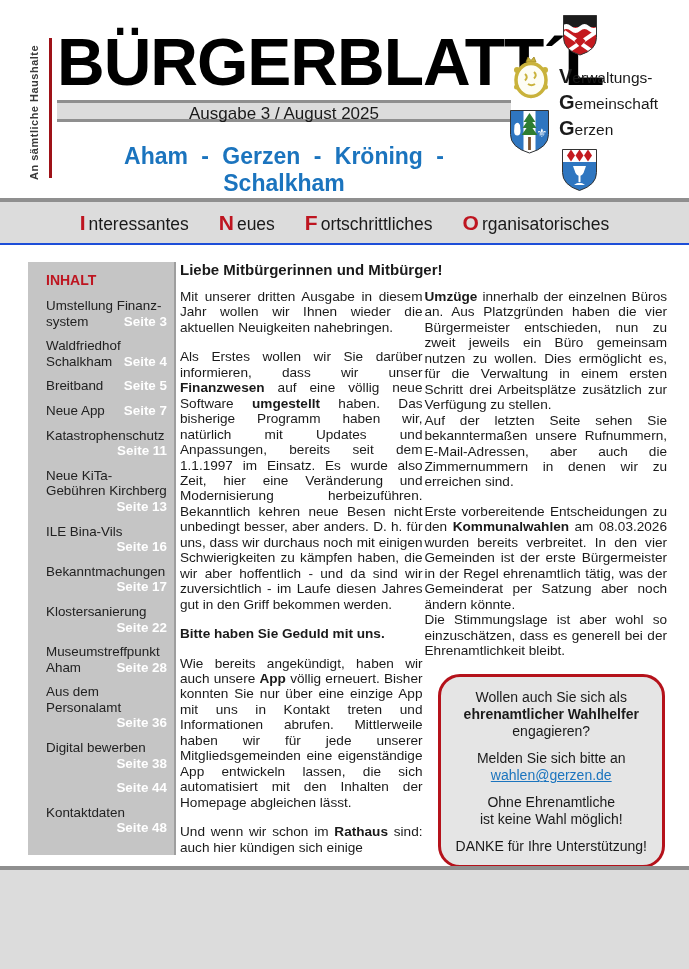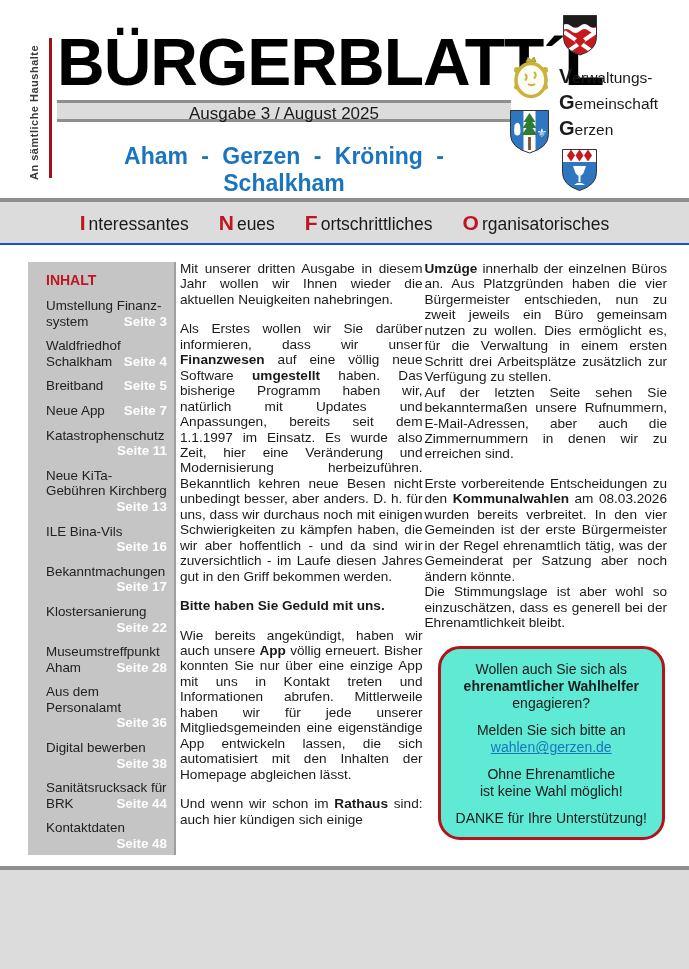--- a/index.html
+++ b/index.html
@@ -47,21 +47,21 @@
 
   
   .article { position:absolute; left:180px; top:261px; width:498px; }
   .article h2 { font-size:15px; font-weight:bold; color:#1a1a1a; margin-bottom:11px; }
   .columns { display:flex; gap:2px; }
   .col { width:242.5px; }
   .col p { font-size:13.6px; line-height:15.45px; text-align:justify; margin-bottom:14px;
     hyphens:auto; -webkit-hyphens:auto; }
 
   .volunteer-box { margin:16px 2px 0 13px; border:3px solid #b5121b; border-radius:22px;
-    background:#5eead4; padding:12px 6px 10px; text-align:center; }
+    background:#e5e5e5; padding:12px 6px 10px; text-align:center; }
   .volunteer-box p { font-size:14px; line-height:17px; text-align:center; margin-bottom:10px; hyphens:none; }
   .volunteer-box p:last-child { margin-bottom:0; }
   .volunteer-box a { color:#1b74be; text-decoration:underline; }
 
   
   .footer { position:absolute; left:0; top:866px; width:689px; height:103px;
     background:#dcdcdc; border-top:4px solid #8f8f8f; }
 </style>
 </head>
 <body>
@@ -214,30 +214,31 @@
 
       <div class="toc-item">
         <span class="toc-label"><span>Aus dem Personalamt</span><br></span><span class="toc-page">Seite 36</span>
       </div>
 
       <div class="toc-item">
         <span class="toc-label"><span>Digital bewerben</span><br></span><span class="toc-page">Seite 38</span>
       </div>
 
       <div class="toc-item">
-        <span class="toc-label"><span>Sanitätsrucksack für BRK</span></span><span class="toc-page">Seite 44</span>
+        <span class="toc-page">Seite 44</span>
       </div>
 
       <div class="toc-item">
         <span class="toc-label"><span>Kontaktdaten</span><br></span><span class="toc-page">Seite 48</span>
       </div>
 
   </aside>
 
   <main class="article">
+    <h2>Liebe Mitbürgerinnen und Mitbürger!</h2>
     <div class="columns">
       <div class="col">
         <p><span>Mit unserer dritten Ausgabe in diesem Jahr wollen wir Ihnen wieder die aktuellen Neuigkeiten nahebringen.</span></p>
         <p><span>Als Erstes wollen wir Sie darüber informieren, dass wir unser </span><b>Finanzwesen</b><span> auf eine völlig neue Software </span><b>umgestellt</b><span> haben. Das bisherige Programm haben wir, natürlich mit Updates und Anpassungen, bereits seit dem 1.1.1997 im Einsatz. Es wurde also Zeit, hier eine Veränderung und Modernisierung herbeizuführen. Bekanntlich kehren neue Besen nicht unbedingt besser, aber anders. D. h. für uns, dass wir durchaus noch mit einigen Schwierigkeiten zu kämpfen haben, die wir aber hoffentlich - und da sind wir zuversichtlich - im Laufe diesen Jahres gut in den Griff bekommen werden.</span></p>
         <p><b>Bitte haben Sie Geduld mit uns.</b></p>
         <p><span>Wie bereits angekündigt, haben wir auch unsere </span><b>App</b><span> völlig erneuert. Bisher konnten Sie nur über eine einzige App mit uns in Kontakt treten und Informationen abrufen. Mittlerweile haben wir für jede unserer Mitgliedsgemeinden eine eigenständige App entwickeln lassen, die sich automatisiert mit den Inhalten der Homepage abgleichen lässt.</span></p>
         <p><span>Und wenn wir schon im </span><b>Rathaus</b><span> sind: auch hier kündigen sich einige</span></p>
       </div>
       <div class="col">
         <p><b>Umzüge</b><span> innerhalb der einzelnen Büros an. Aus Platzgründen haben die vier Bürgermeister entschieden, nun zu zweit jeweils ein Büro gemeinsam nutzen zu wollen. Dies ermöglicht es, für die Verwaltung in einem ersten Schritt drei Arbeitsplätze zusätzlich zur Verfügung zu stellen.</span><br><span>Auf der letzten Seite sehen Sie bekanntermaßen unsere Rufnummern, E-Mail-Adressen, aber auch die Zimmernummern in denen wir zu erreichen sind.</span></p>

